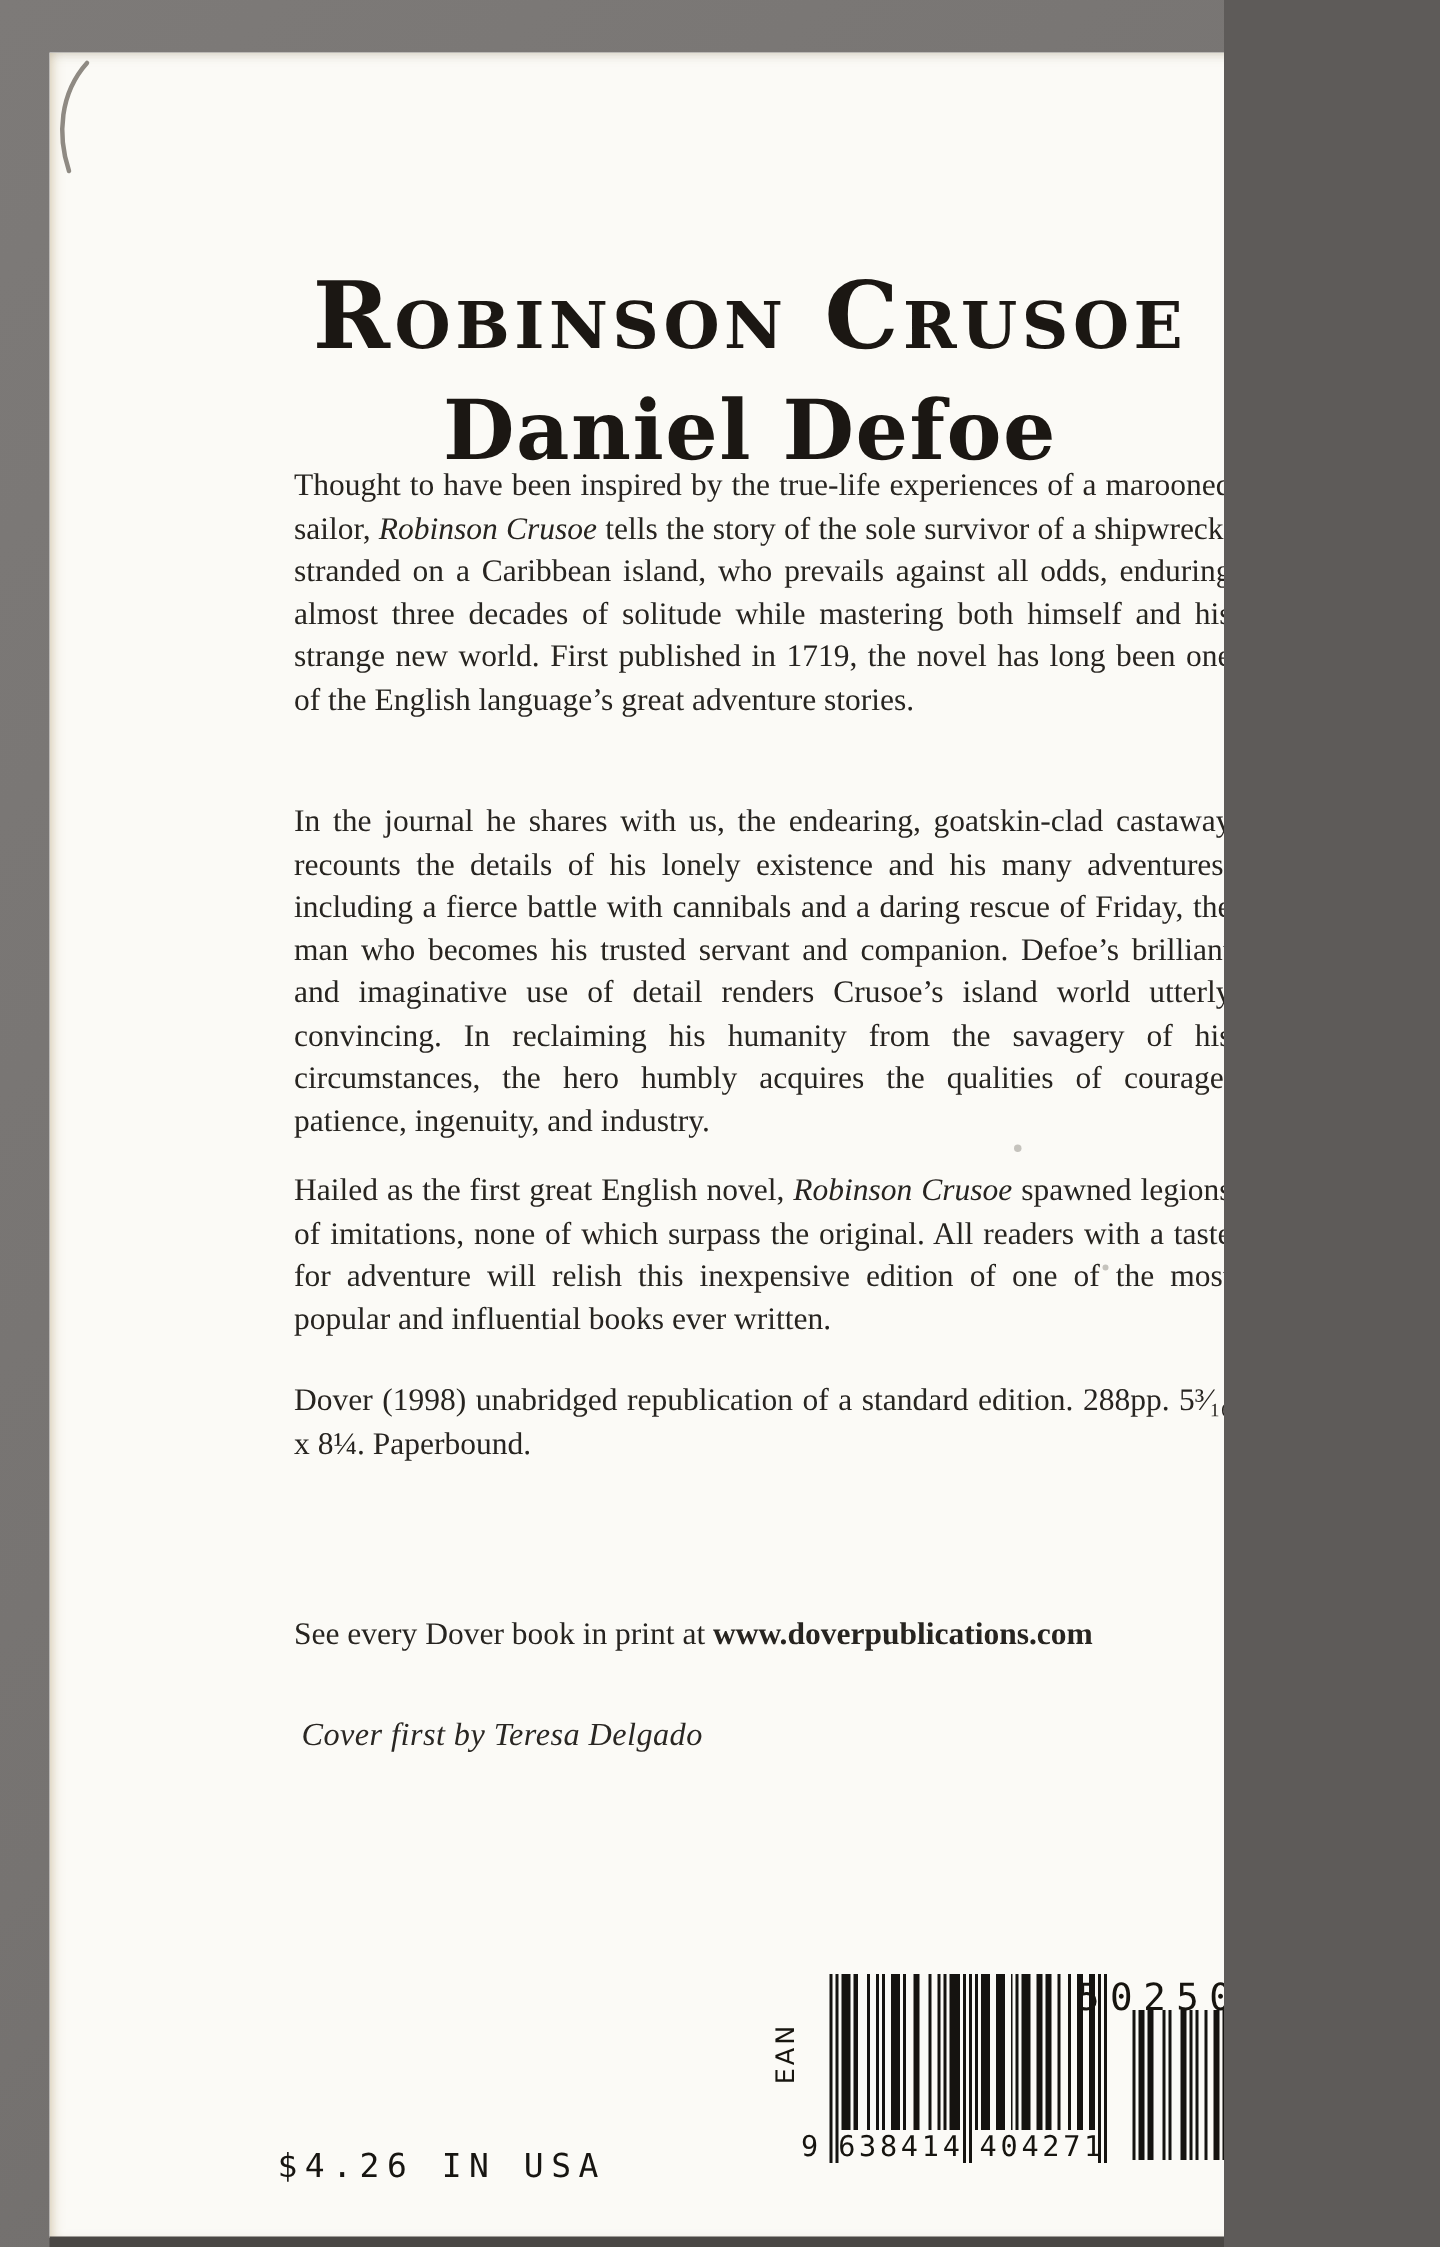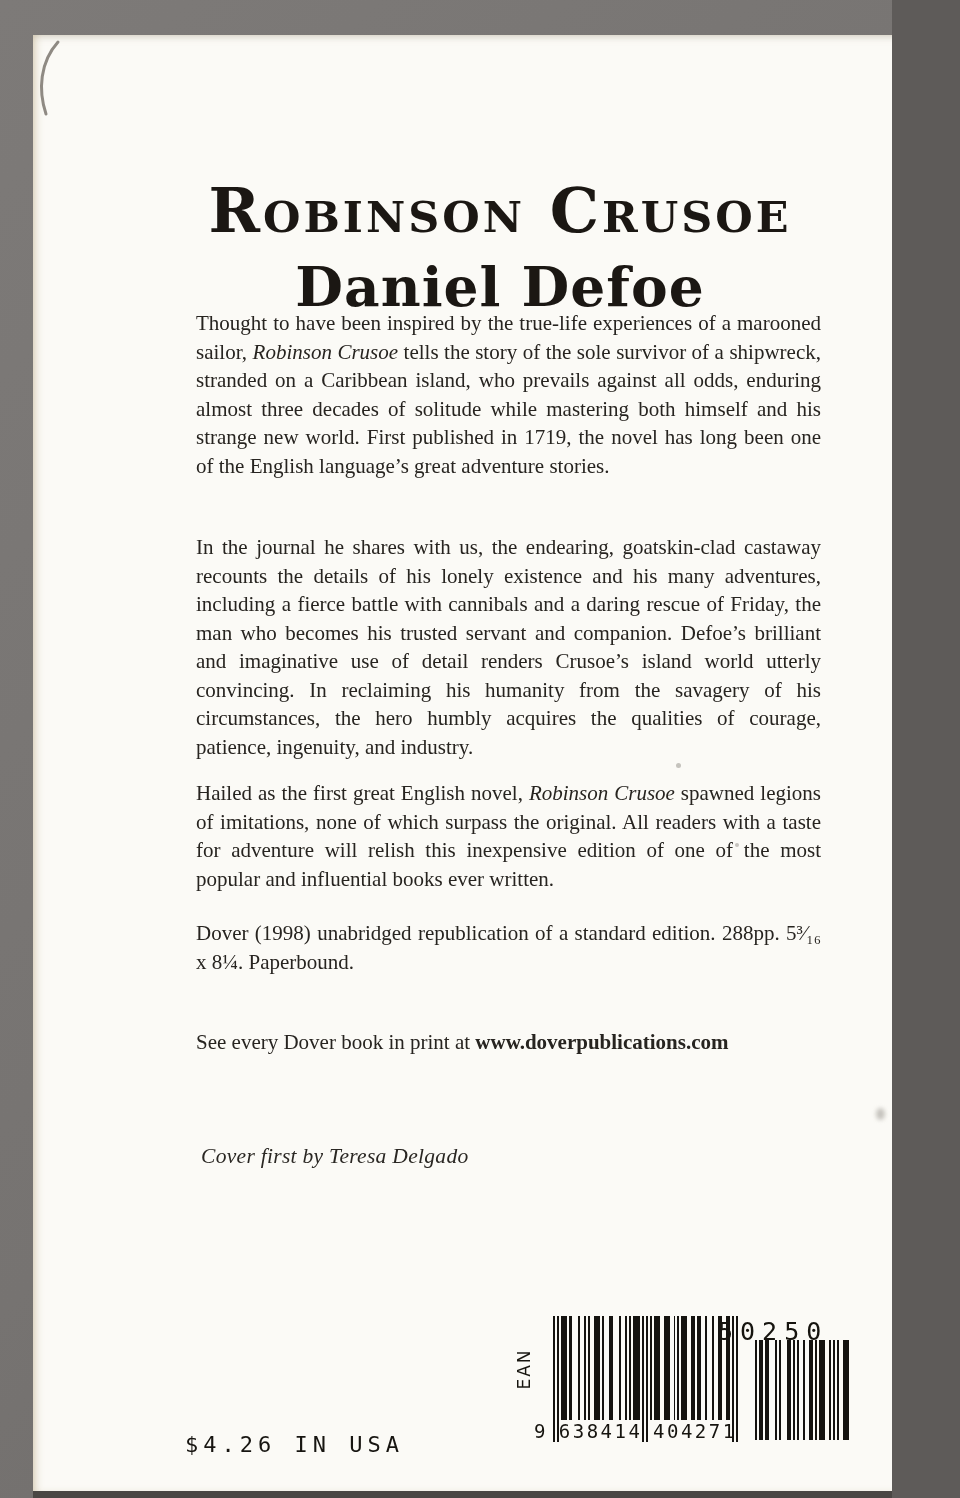--- a/index.html
+++ b/index.html
@@ -1,17 +1,17 @@
 <!DOCTYPE html>
 <html><head>
 <meta charset="utf-8">
 <style>
   html,body{margin:0;padding:0;background:#5e5b59;}
   .scan{
-    position:relative;width:892px;height:1498px;overflow:hidden;
+    position:relative;width:816px;height:1498px;overflow:hidden;
     background:linear-gradient(135deg,#7d7a78 0%,#767371 55%,#6c6967 100%);
     font-family:"Liberation Serif", serif;
   }
   .page{
     position:absolute;left:33px;top:35px;width:903px;height:1457px;
     background:#fbfaf6;
     box-shadow:inset 5px 0 8px -3px rgba(186,166,124,.5), inset 0 5px 8px -4px rgba(150,140,120,.35);
   }
   .spine{
     position:absolute;left:936px;top:43px;width:24px;height:1455px;
@@ -31,21 +31,21 @@
   .author{
     position:absolute;left:180px;top:213px;width:640px;
     text-align:center;font-family:"DejaVu Serif", serif;font-weight:700;
     font-size:55px;line-height:1;letter-spacing:1px;color:#1b1713;
   }
   .body-text{
     position:absolute;left:196px;width:625px;margin:0;
     font-size:21px;line-height:28.5px;text-align:justify;color:#272420;
   }
   .p1{top:309px;} .p2{top:533px;} .p3{top:779px;}
-  .pub{top:919px;} .catalog{top:1002px;text-align:left;} .web{top:1028px;text-align:left;}
+  .pub{top:919px;} .catalog{top:1002px;text-align:left;} .web{top:1075px;text-align:left;}
   .credits{
     position:absolute;left:201px;top:1139px;width:500px;
     font-style:italic;font-size:21.5px;line-height:35px;color:#2a2723;letter-spacing:.3px;
   }
   .isbn{
     position:absolute;left:551px;top:1277px;
     font-family:"DejaVu Sans Mono", monospace;font-size:21px;letter-spacing:4.5px;
     color:#1d1b19;white-space:nowrap;
   }
   .main-bars{position:absolute;left:553px;top:1316px;}

